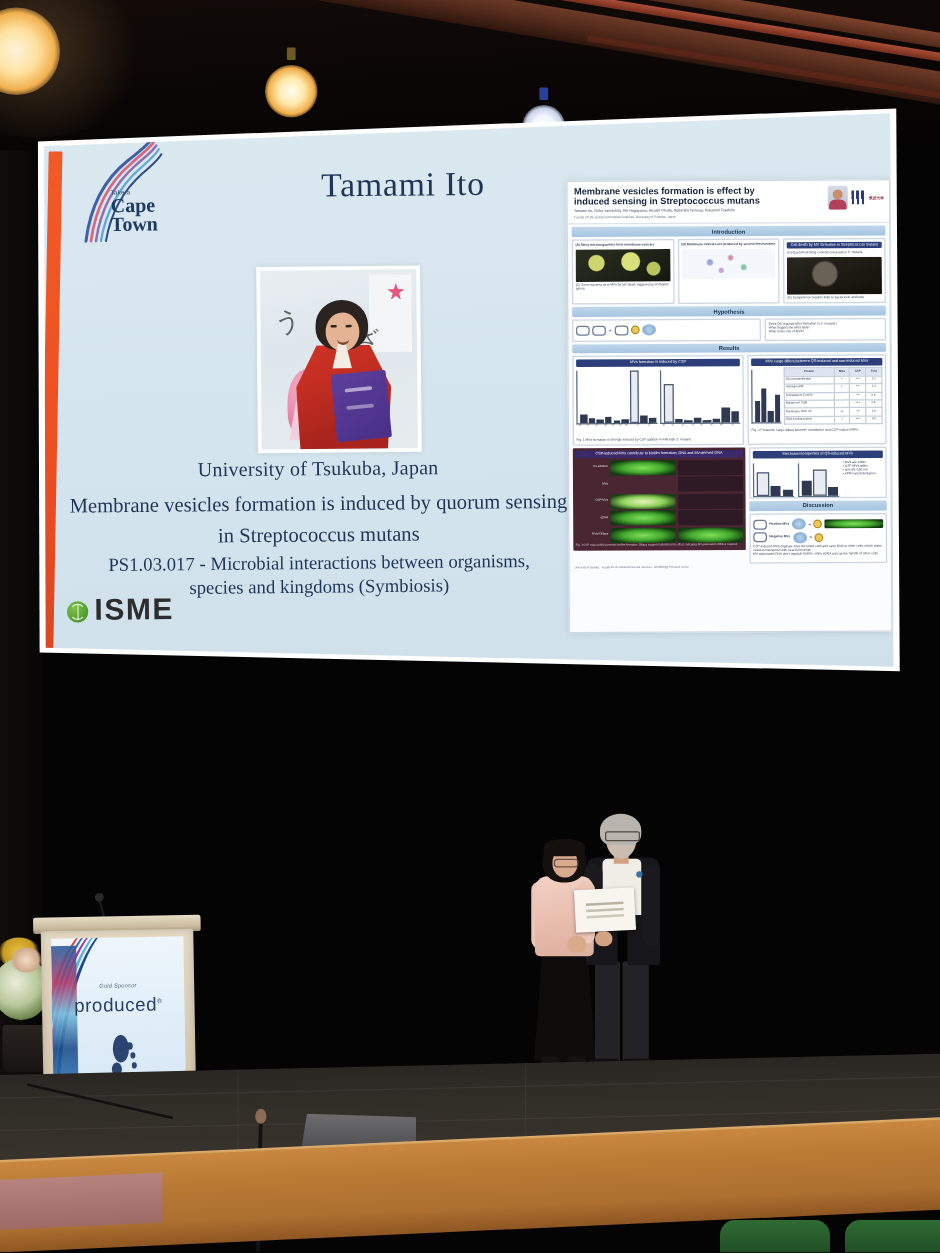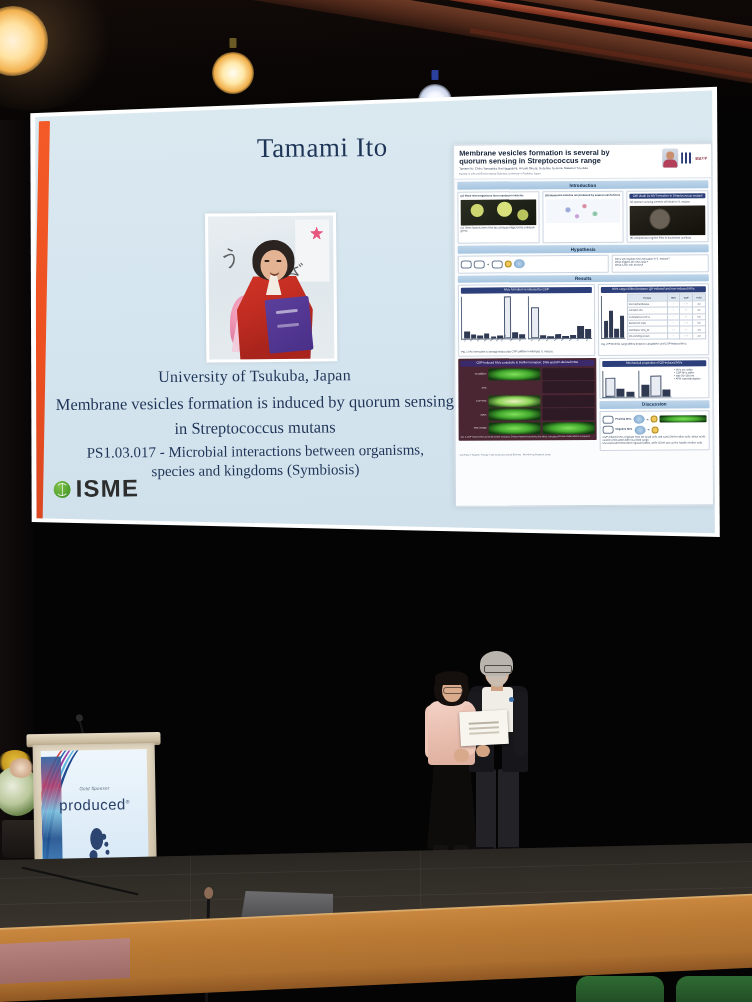--- a/index.html
+++ b/index.html
@@ -311,20 +311,36 @@
   </div>
   <div class="curtain-l"></div>
 
   <div class="screen-wrap">
     <div class="screen"></div>
     <div class="screen-inner">
       <div class="slide-content">
 
         <div class="orange-stripe"></div>
 
+        <div class="ct-logo">
+          <svg width="96" height="86" viewBox="0 0 96 86">
+            <g fill="none" stroke-linecap="round">
+              <path d="M10 84 C14 54 26 34 44 20 C54 12 60 8 63 3" stroke="#3f5fa8" stroke-width="2.4"></path>
+              <path d="M14 84 C18 56 30 36 47 22 C56 14 62 10 65 5" stroke="#d8687f" stroke-width="2.2"></path>
+              <path d="M18 84 C22 58 34 38 50 24 C58 17 64 13 67 8" stroke="#8f6fb0" stroke-width="2"></path>
+              <path d="M22 84 C26 60 38 40 53 27 C61 20 66 16 69 11" stroke="#5fa8d8" stroke-width="1.8"></path>
+              <path d="M26 84 C30 62 41 43 56 30 C63 24 68 20 71 15" stroke="#2e4a86" stroke-width="1.6"></path>
+            </g>
+          </svg>
+          <div class="ct-text">
+            <div class="ct-small">Take a</div>
+            <div class="ct-big">Cape</div>
+            <div class="ct-big">Town</div>
+          </div>
+        </div>
 
         <div class="presenter-name">Tamami Ito</div>
 
         <div class="photo-frame">
           <div class="photo">
             <div class="ph-cal"></div>
             <div class="ph-blossom"></div>
             <div class="ph-kanji ph-k1">う</div>
             <div class="ph-kanji ph-k2">ざ</div>
             <div class="ph-flowers"></div>
@@ -354,22 +370,22 @@
         </div>
 
         <div class="poster">
           <div class="p-head">
             <div class="p-headlogos">
               <div class="p-portrait"></div>
               <div class="p-qr"></div>
               <div class="p-unilogo">筑波大学</div>
             </div>
             <div class="p-title">
-              <span>Membrane vesicles formation is several by</span>
-              <span>quorum sensing in Streptococcus range</span>
+              <span>Membrane vesicles formation is effect by</span>
+              <span>induced sensing in Streptococcus mutans</span>
             </div>
             <div class="p-authors">Tamami Ito, Chiho Yamashita, Rei Nagayama, Hiroaki Okuda, Nobuhiko Nomura, Masanori Toyofuku</div>
             <div class="p-affil">Faculty of Life and Environmental Sciences, University of Tsukuba, Japan</div>
           </div>
 
           <div class="p-band">Introduction</div>
 
           <div class="p-row">
             <div class="p-card">
               <div class="p-cap b">(A) Many microorganisms form membrane vesicles</div>

